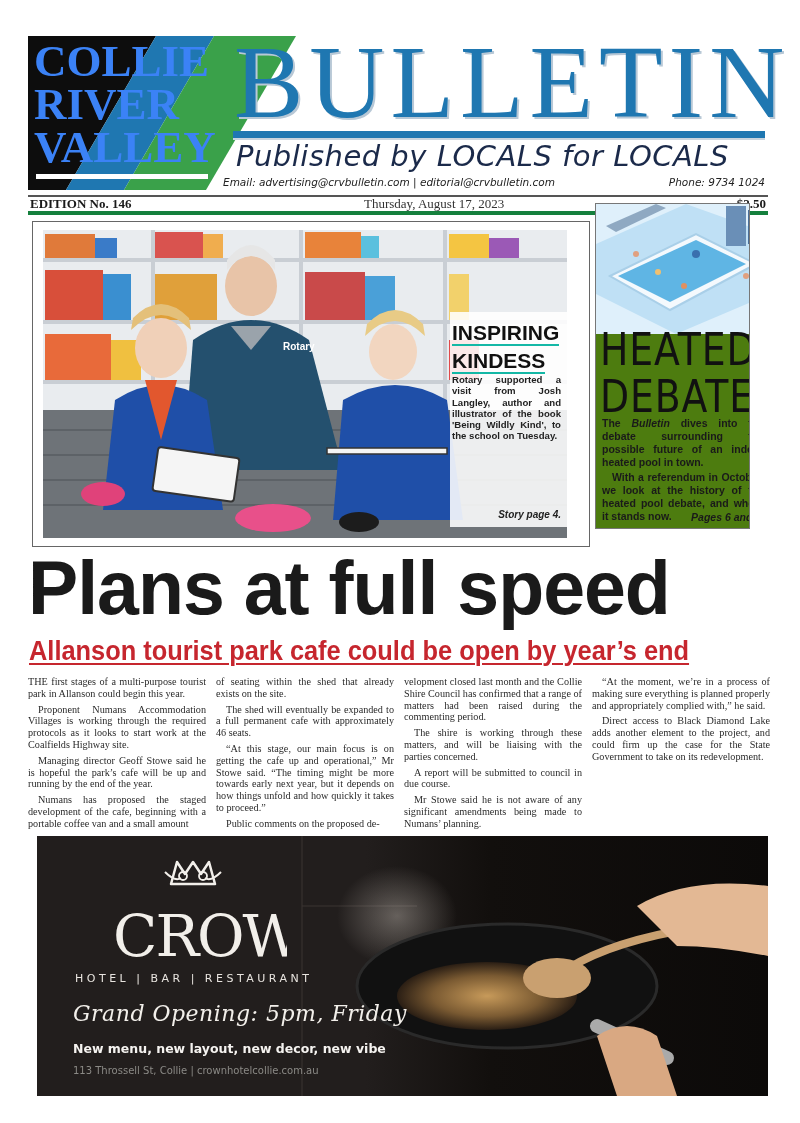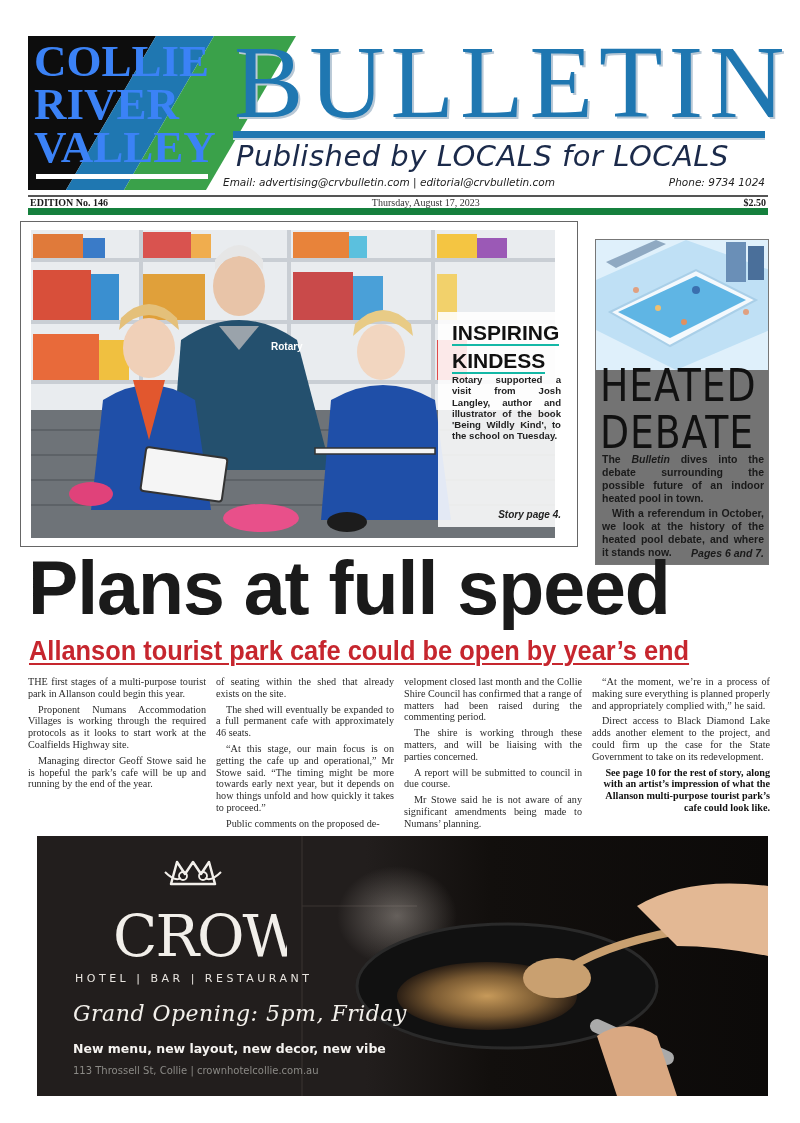--- a/index.html
+++ b/index.html
@@ -11,38 +11,38 @@
   .logo-block { position: absolute; left: 0; top: 0; width: 268px; height: 154px; overflow: hidden; }
   .logo-block svg { position: absolute; left: 0; top: 0; }
   .logo-text { position: absolute; left: 6px; top: 4px; font-family: "Liberation Serif", serif; font-weight: bold; color: #3b82f6; font-size: 45px; line-height: 43px; letter-spacing: 0px; }
   .logo-underline { position: absolute; left: 8px; top: 138px; width: 172px; height: 5px; background: #ffffff; }
   .bulletin-title { position: absolute; left: 206px; top: -6px; font-family: "Liberation Serif", serif; font-size: 104px; line-height: 104px; color: #1f77b1; letter-spacing: 6px; text-shadow: 2px 2px 0 #b8c8d6; }
   .bulletin-rule { position: absolute; left: 205px; top: 95px; width: 532px; height: 7px; background: #1f77b1; box-shadow: 0 2px 0 #c8d4de; }
   .tagline { position: absolute; left: 208px; top: 103px; font-family: "DejaVu Sans", sans-serif; font-style: italic; font-size: 29px; color: #1b2a4a; letter-spacing: 0.5px; }
   .contact { position: absolute; left: 195px; top: 140px; width: 542px; font-family: "DejaVu Sans", sans-serif; font-size: 10.5px; color: #222; display: flex; justify-content: space-between; font-style: italic; }
 
   
-  .edition-bar { position: absolute; left: 28px; top: 195px; width: 740px; height: 20px; border-top: 2px solid #555; border-bottom: 7px solid #15803d; display: flex; align-items: center; justify-content: space-between; padding: 0 2px; font-family: "Liberation Serif", serif; font-size: 10px; }
+  .edition-bar { position: absolute; left: 28px; top: 195px; width: 740px; height: 20px; border-top: 2px solid #555; border-bottom: 4px solid #15803d; display: flex; align-items: center; justify-content: space-between; padding: 0 2px; font-family: "Liberation Serif", serif; font-size: 13px; }
   .edition-bar .ed { font-weight: bold; }
   .edition-bar .date { font-weight: normal; color: #333; }
   .edition-bar .price { font-weight: bold; }
 
   
-  .photo-frame { position: absolute; left: 20px; top: 221px; width: 558px; height: 326px; border: 1.5px solid #666; }
+  .photo-frame { position: absolute; left: 32px; top: 221px; width: 558px; height: 326px; border: 1.5px solid #666; }
   .photo { position: absolute; left: 10px; top: 8px; width: 524px; height: 308px; overflow: hidden; background: #d9dde2; }
   .photo svg { display: block; }
   .caption-box { position: absolute; left: 445px; top: 312px; width: 122px; height: 215px; background: rgba(255,255,255,0.88); }
   .caption-head { position: absolute; left: 452px; top: 318px; width: 112px; font-family: "Liberation Sans", sans-serif; font-weight: bold; font-size: 21px; line-height: 25px; color: #111; }
   .caption-head span { display: inline-block; border-bottom: 2px solid #14b8a6; line-height: 22px; margin-bottom: 2px; }
   .caption-body { position: absolute; left: 452px; top: 374px; width: 109px; font-family: "Liberation Sans", sans-serif; font-weight: bold; font-size: 9.6px; line-height: 11.3px; color: #222; text-align: justify; }
   .caption-body p + p { text-indent: 6px; }
   .caption-ref { position: absolute; left: 452px; top: 509px; width: 109px; text-align: right; font-family: "Liberation Sans", sans-serif; font-weight: bold; font-style: italic; font-size: 10px; color: #222; }
 
   
-  .debate-box { position: absolute; left: 595px; top: 239px; width: 174px; height: 326px; border: 1.5px solid #777; background: #737373; overflow: hidden; }
+  .debate-box { position: absolute; left: 595px; top: 203px; width: 155px; height: 326px; border: 1.5px solid #777; background: #4d7c0f; overflow: hidden; }
   .debate-box svg { position: absolute; left: 0; top: 0; }
   .debate-head { position: absolute; left: 4px; top: 122px; width: 166px; font-family: "DejaVu Sans", sans-serif; font-size: 45px; line-height: 47px; color: #111; letter-spacing: 1px; transform: scaleX(0.84); transform-origin: left top; white-space: nowrap; }
   .debate-body { position: absolute; left: 6px; top: 213px; width: 162px; font-family: "Liberation Sans", sans-serif; font-weight: bold; font-size: 10.5px; line-height: 13px; color: #1a1a1a; text-align: justify; }
   .debate-body p + p { text-indent: 10px; margin-top: 2px; }
   .debate-ref { position: absolute; left: 6px; top: 307px; width: 162px; text-align: right; font-family: "Liberation Sans", sans-serif; font-weight: bold; font-style: italic; font-size: 10.5px; }
 
   
   .headline { position: absolute; left: 28px; top: 548px; width: 745px; font-family: "Liberation Sans", sans-serif; font-weight: bold; font-size: 76px; line-height: 80px; color: #1a1a1a; letter-spacing: -1px; white-space: nowrap; transform: scaleX(0.99); transform-origin: left top; }
   .subhead { position: absolute; left: 29px; top: 636px; width: 745px; font-family: "Liberation Sans", sans-serif; font-size: 27px; line-height: 30px; color: #c6262e; text-decoration: underline; text-decoration-thickness: 2px; text-underline-offset: 3px; white-space: nowrap; transform: scaleX(0.94); transform-origin: left top; }
 
@@ -197,37 +197,37 @@
 </aside>
 
 <h1 class="headline">Plans at full speed</h1>
 <h2 class="subhead">Allanson tourist park cafe could be open by year’s end</h2>
 
 <article class="article">
   <div class="col">
     <p>THE first stages of a multi-purpose tourist park in Allanson could begin this year.</p>
     <p class="indent">Proponent Numans Accommodation Villages is working through the required protocols as it looks to start work at the Coalfields Highway site.</p>
     <p class="indent">Managing director Geoff Stowe said he is hopeful the park’s cafe will be up and running by the end of the year.</p>
+    <p class="indent tight">Numans has proposed the staged development of the cafe, beginning with a portable coffee van and a small amount</p>
   </div>
   <div class="col">
     <p>of seating within the shed that already exists on the site.</p>
     <p class="indent">The shed will eventually be expanded to a full permanent cafe with approximately 46 seats.</p>
     <p class="indent">“At this stage, our main focus is on getting the cafe up and operational,” Mr Stowe said. “The timing might be more towards early next year, but it depends on how things unfold and how quickly it takes to proceed.”</p>
     <p class="indent tight">Public comments on the proposed de-</p>
   </div>
   <div class="col">
     <p>velopment closed last month and the Collie Shire Council has confirmed that a range of matters had been raised during the commenting period.</p>
     <p class="indent">The shire is working through these matters, and will be liaising with the parties concerned.</p>
     <p class="indent">A report will be submitted to council in due course.</p>
     <p class="indent tight">Mr Stowe said he is not aware of any significant amendments being made to Numans’ planning.</p>
   </div>
   <div class="col">
     <p class="indent">“At the moment, we’re in a process of making sure everything is planned properly and appropriately complied with,” he said.</p>
     <p class="indent">Direct access to Black Diamond Lake adds another element to the project, and could firm up the case for the State Government to take on its redevelopment.</p>
-    <p class="bold">See page 10 for the rest of story, along with an artist’s impression of what the Allanson multi-purpose tourist park’s cafe could look like.</p>
   </div>
 </article>
 
 <section class="ad">
   <svg width="731" height="260" viewBox="0 0 731 260">
     <defs>
       <linearGradient id="fade" x1="0" y1="0" x2="1" y2="0">
         <stop offset="0" stop-color="#221e1d"></stop>
         <stop offset="0.45" stop-color="#221e1d"></stop>
         <stop offset="0.62" stop-color="#120f0d"></stop>

